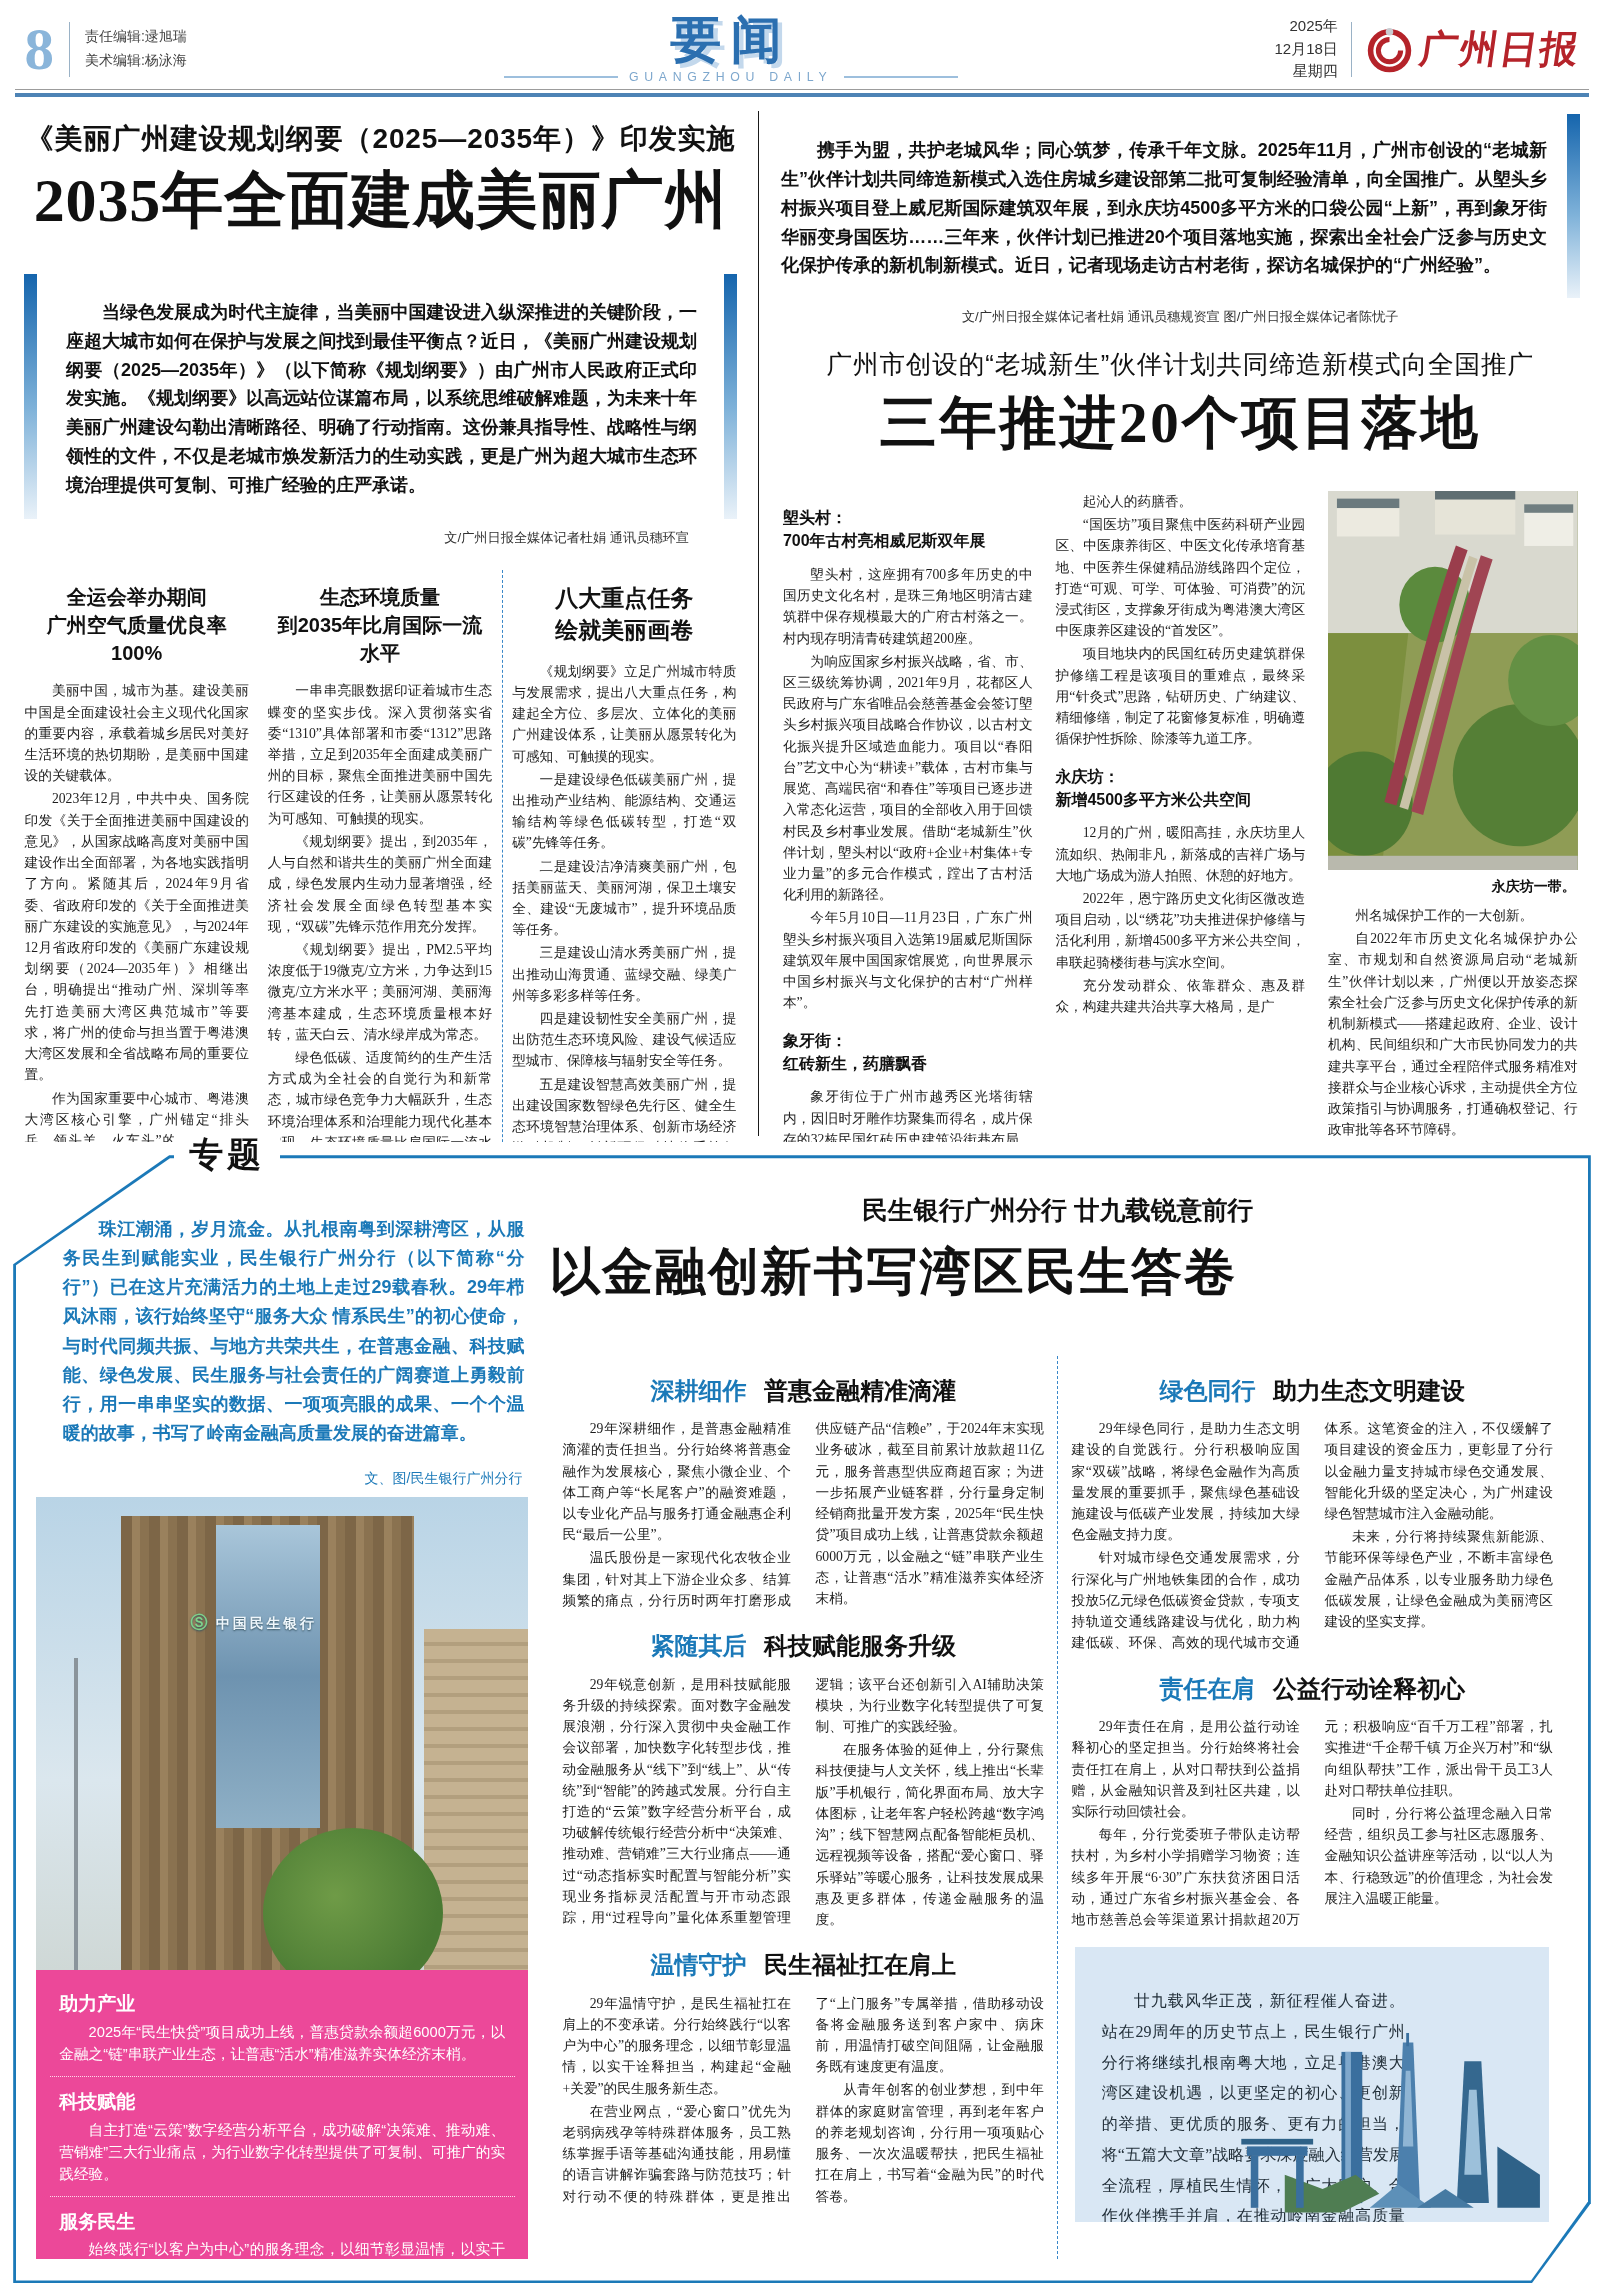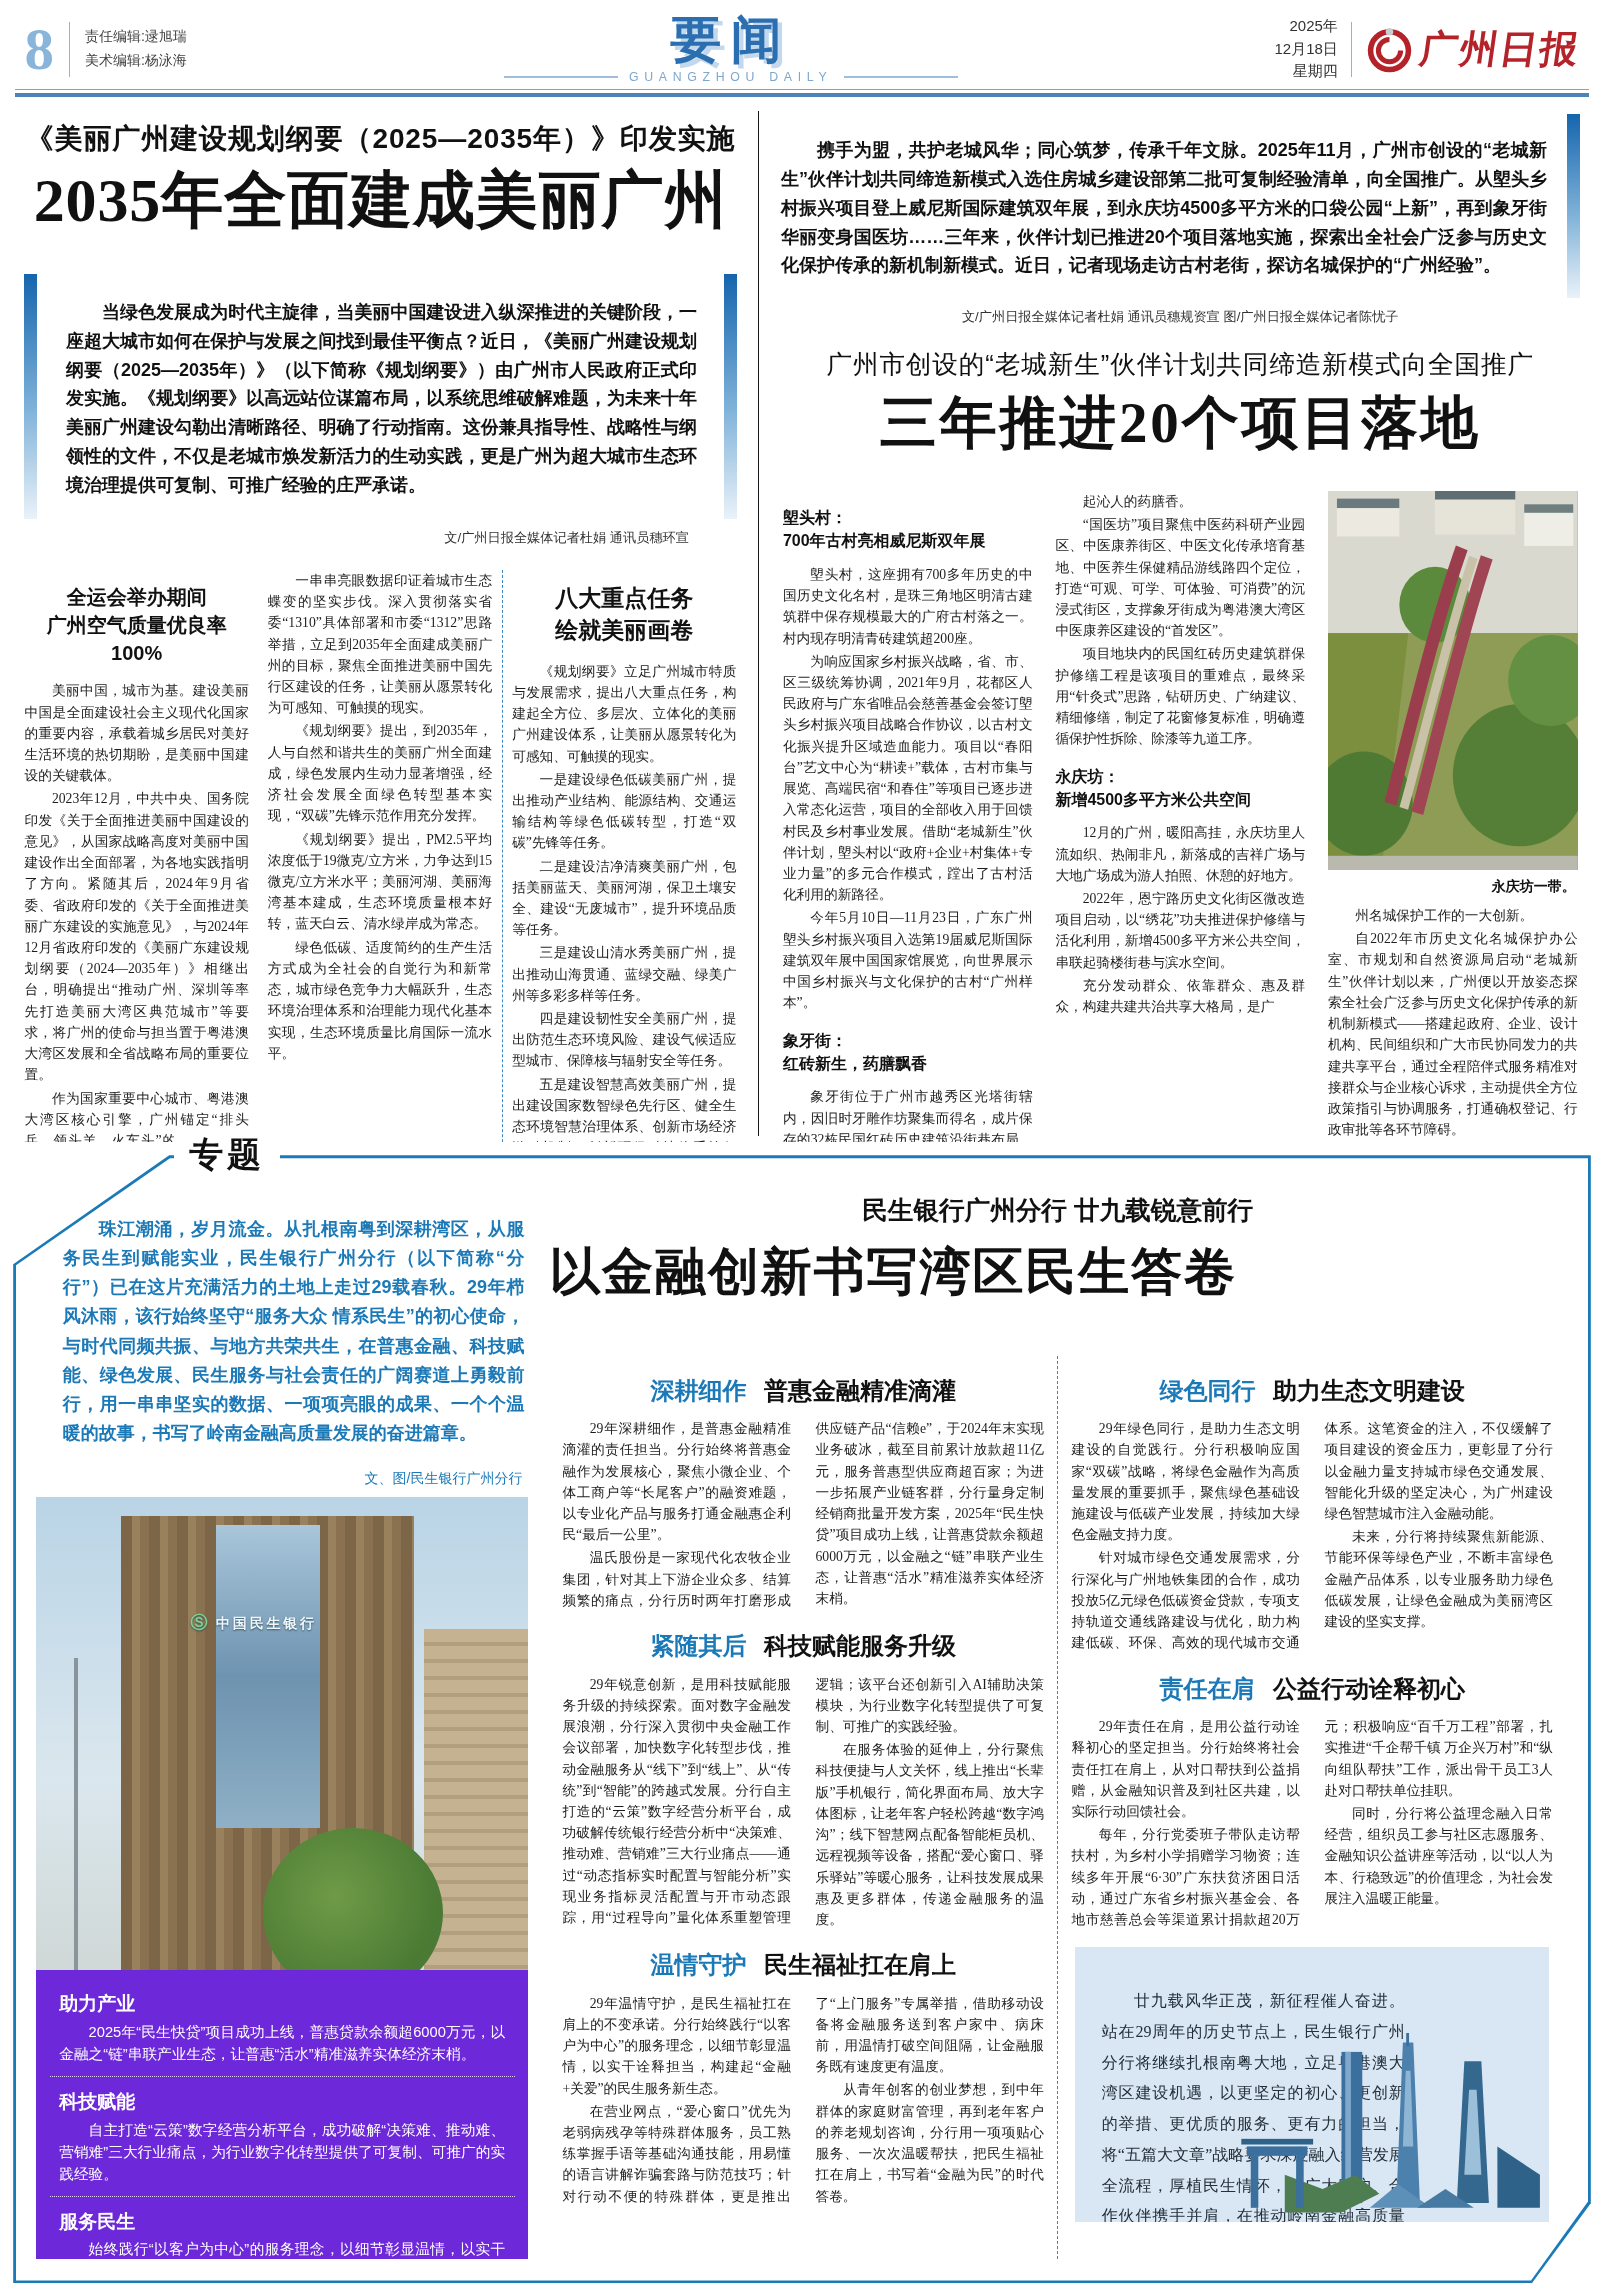--- a/index.html
+++ b/index.html
@@ -87,21 +87,21 @@
   .bp-glass{position:absolute;left:180px;right:208px;top:28px;bottom:142px;
      background:linear-gradient(180deg,#a9c6da 0%,#6e93b0 50%,#8fb0c6 100%);}
   .bp-label{position:absolute;top:114px;left:0;right:57px;text-align:center;color:#eef6fb;font-size:14px;
      letter-spacing:2.8px;font-weight:bold;text-shadow:0 0.9px 1.9px #33515f;}
   .bp-logo{color:#7fd08a;font-size:17px;margin-right:5.7px;}
   .bp-res{position:absolute;right:0;top:132px;bottom:0;width:104px;
      background:repeating-linear-gradient(180deg,#c5b291 0 13.2px,#b29f7e 13.2px 17px);}
   .bp-tree{position:absolute;right:85px;bottom:-28px;width:180px;height:170px;border-radius:50%;
      background:radial-gradient(circle at 40% 40%,#6f9b47,#4a7a33 70%);}
   .bp-pole{position:absolute;left:38px;top:161px;bottom:0;width:3.8px;background:#8a949b;}
-  .infobox{flex:1;background:#6d28d9;color:#fff;margin-top:0;padding:15px 23px 9.5px 23px;overflow:hidden;}
+  .infobox{flex:1;background:#ec4899;color:#fff;margin-top:0;padding:15px 23px 9.5px 23px;overflow:hidden;}
   .info-title{font-size:19px;font-weight:bold;margin:5.7px 0 3.8px 0;}
   .info-body{font-size:14.7px;line-height:1.5;text-align:justify;text-indent:2em;}
   .info-sep{border-bottom:1.9px dotted rgba(255,255,255,.8);margin:11.4px -9.5px;}
 
   .sp-right{flex:1;display:flex;flex-direction:column;overflow:hidden;}
   .bank-kicker{text-align:center;font-size:25.6px;font-weight:600;margin-top:13.2px;}
   .bank-headline{text-align:left;font-size:51px;font-weight:bold;margin-top:9.5px;letter-spacing:1.9px;
                  font-family:"Liberation Serif",serif;}
   .bank-cols{display:flex;margin-top:15px;flex:1;overflow:hidden;}
   .bank-col{flex:1;padding:0 13.2px;overflow:hidden;}
@@ -176,20 +176,24 @@
             <span>全运会举办期间</span><br>
             <span>广州空气质量优良率100%</span>
           </div>
           <div>
               <p class="para">美丽中国，城市为基。建设美丽中国是全面建设社会主义现代化国家的重要内容，承载着城乡居民对美好生活环境的热切期盼，是美丽中国建设的关键载体。</p>
               <p class="para">2023年12月，中共中央、国务院印发《关于全面推进美丽中国建设的意见》，从国家战略高度对美丽中国建设作出全面部署，为各地实践指明了方向。紧随其后，2024年9月省委、省政府印发的《关于全面推进美丽广东建设的实施意见》，与2024年12月省政府印发的《美丽广东建设规划纲要（2024—2035年）》相继出台，明确提出“推动广州、深圳等率先打造美丽大湾区典范城市”等要求，将广州的使命与担当置于粤港澳大湾区发展和全省战略布局的重要位置。</p>
               <p class="para">作为国家重要中心城市、粤港澳大湾区核心引擎，广州锚定“排头兵、领头羊、火车头”的标高站位，从绿美广州生态建设的持续推进，到“百千万工程”的纵深推进，始终以高水平保护支撑高质量发展。</p>
             </div>
         </div>
         <div class="ncol">
+          <div class="colhead">
+            <span>生态环境质量</span><br>
+            <span>到2035年比肩国际一流水平</span>
+          </div>
           <div>
               <p class="para">一串串亮眼数据印证着城市生态蝶变的坚实步伐。深入贯彻落实省委“1310”具体部署和市委“1312”思路举措，立足到2035年全面建成美丽广州的目标，聚焦全面推进美丽中国先行区建设的任务，让美丽从愿景转化为可感知、可触摸的现实。</p>
               <p class="para">《规划纲要》提出，到2035年，人与自然和谐共生的美丽广州全面建成，绿色发展内生动力显著增强，经济社会发展全面绿色转型基本实现，“双碳”先锋示范作用充分发挥。</p>
               <p class="para">《规划纲要》提出，PM2.5平均浓度低于19微克/立方米，力争达到15微克/立方米水平；美丽河湖、美丽海湾基本建成，生态环境质量根本好转，蓝天白云、清水绿岸成为常态。</p>
               <p class="para">绿色低碳、适度简约的生产生活方式成为全社会的自觉行为和新常态，城市绿色竞争力大幅跃升，生态环境治理体系和治理能力现代化基本实现，生态环境质量比肩国际一流水平。</p>
             </div>
         </div>
         <div class="ncol dash">
           <div class="colhead serifhead">
             <span>八大重点任务</span><br>

